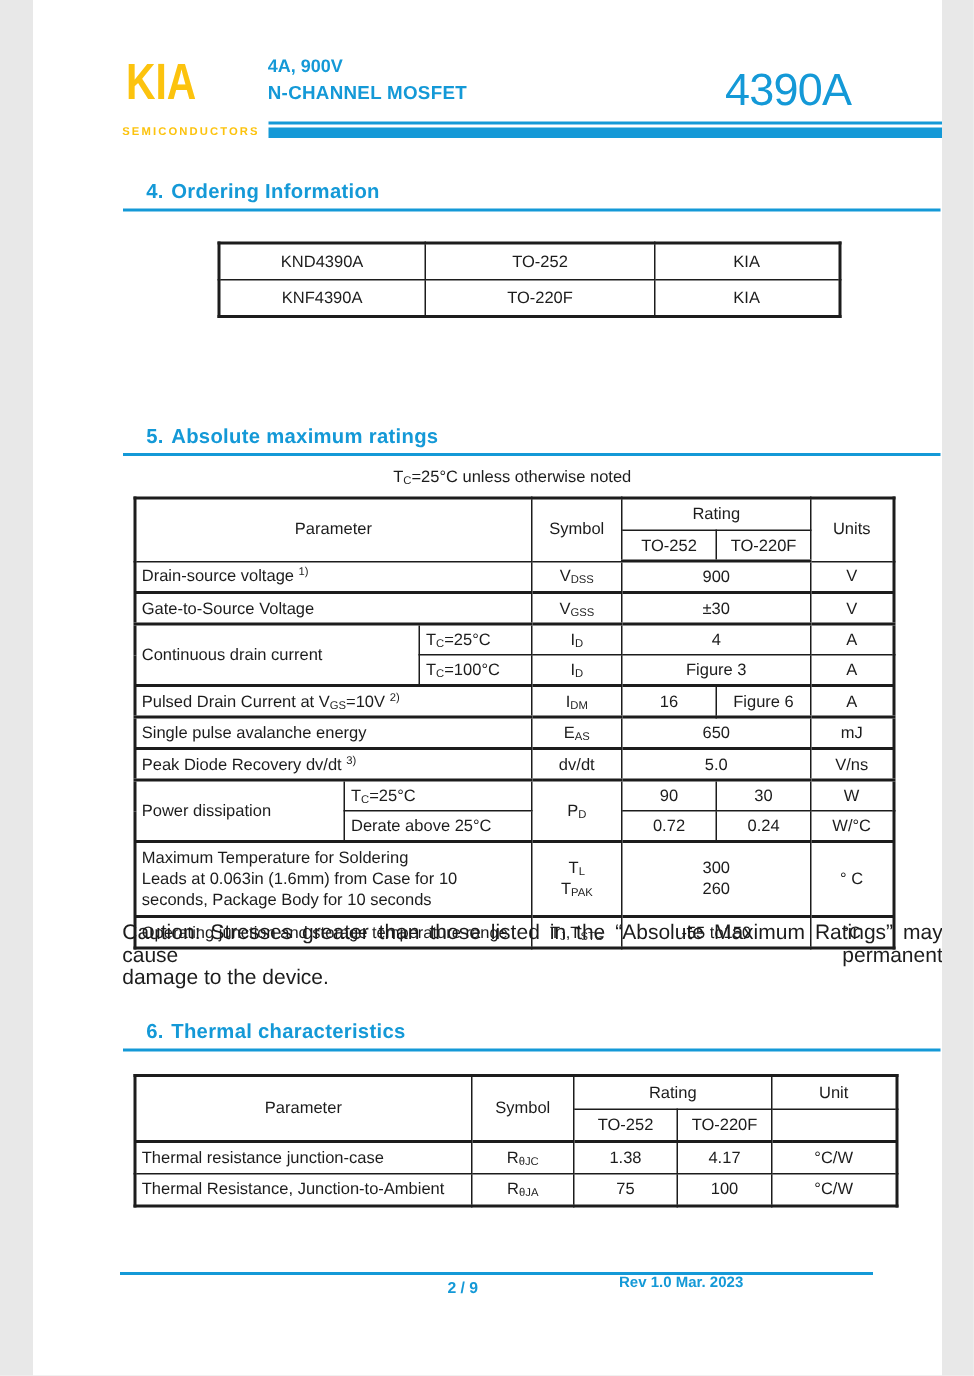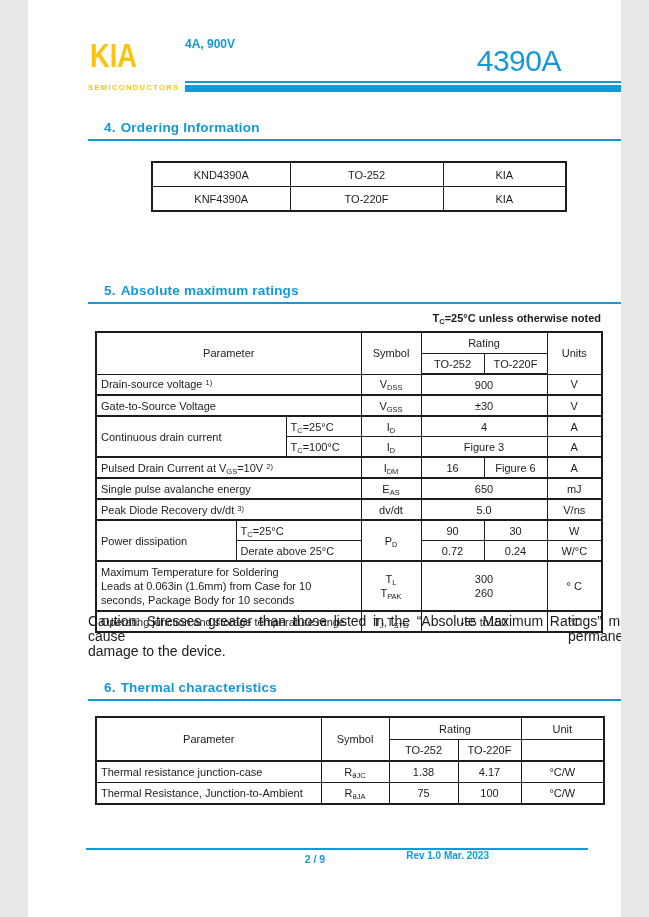--- a/index.html
+++ b/index.html
@@ -1,21 +1,20 @@
 <!DOCTYPE html>
 <html><head>
 <meta charset="utf-8">
 <style>
   html,body{margin:0;padding:0;background:#e8e8e8;}
   .page{
-    position:relative;width:558px;height:917px;margin:0 auto;
+    position:relative;width:606px;height:917px;margin:0 auto;
     background:#ffffff;overflow:hidden;
     font-family:"Liberation Sans","DejaVu Sans",sans-serif;
     color:#1c1c1c;
-    padding-left:35px;
   }
   .abs{position:absolute;}
 
   
   .logo-text{
     left:62px;top:38px;font-size:34px;font-weight:bold;color:#fcc30e;
     transform:scaleX(0.80);transform-origin:left top;letter-spacing:0;line-height:1;
   }
   .logo-sub{
     left:60px;top:83px;font-size:7.5px;font-weight:bold;color:#fcc30e;letter-spacing:1.4px;
@@ -39,21 +38,21 @@
   table{border:2px solid #1c1c1c;}
   th,td{border:1px solid #1c1c1c;padding:0 4px;text-align:center;font-weight:normal;
         line-height:14px;overflow:hidden;}
   td.left,th.left{text-align:left;margin-top:28px;}
   sub{font-size:7.5px;vertical-align:-1.5px;line-height:0;}
   sup{font-size:7.5px;vertical-align:3.5px;line-height:0;}
 
   .ord-table{left:123px;top:161px;width:414px;}
   .ord-table td,.ord-table th{height:23px;}
 
-  .amr-note{left:67px;top:312px;width:506px;text-align:right;font-size:11px;font-weight:bold;}
+  .amr-note{left:67px;top:312px;width:506px;text-align:center;font-size:11px;}
   .amr-table{left:67px;top:331px;width:506px;}
   .amr-table td,.amr-table th{height:19px;}
   .amr-table tr.g>td{border-top-width:2px;}
   .amr-table tr.hdr2>th{border-bottom-width:2px;}
   .amr-table td.tall{height:48px;}
 
   .caution{left:60px;top:614px;width:547px;font-size:14px;line-height:15px;}
   .caution .jl{text-align:justify;text-align-last:justify;}
 
   .th-table{left:67px;top:716px;width:508px;}
@@ -69,20 +68,21 @@
 </style>
 </head>
 <body>
 
 <div class="page">
 
   <div class="abs logo-text">KIA</div>
   <div class="abs logo-sub">SEMICONDUCTORS</div>
   <div class="abs hdr-sub">
     <div class="l1">4A, 900V</div>
+    <div class="l2">N-CHANNEL MOSFET</div>
   </div>
   <div class="abs part-number">4390A</div>
   <div class="abs thin-rule"></div>
   <div class="abs thick-rule"></div>
 
   <div class="abs sec-title" style="top:120px;">
     <span class="num">4.</span><span>Ordering Information</span>
   </div>
   <div class="abs sec-rule" style="top:139px;"></div>
 

